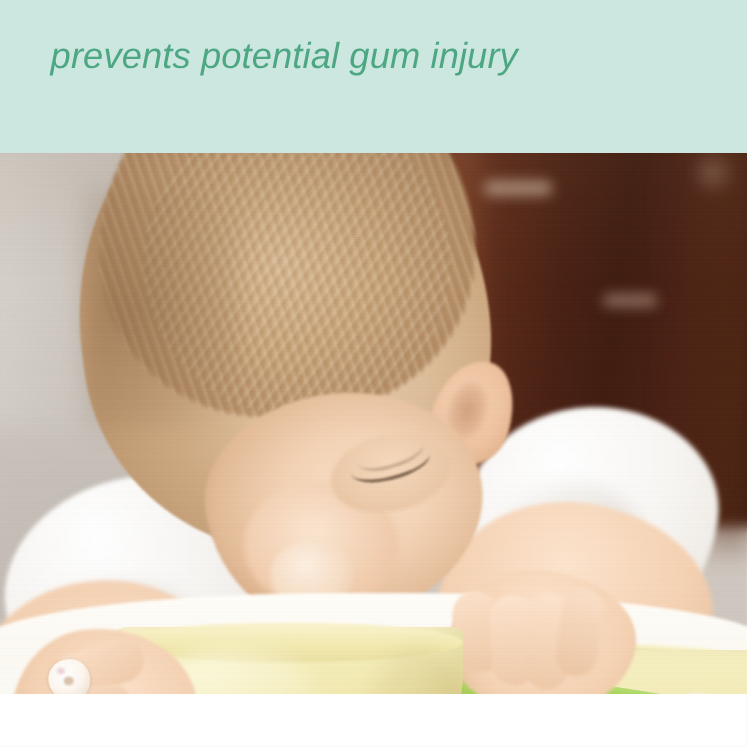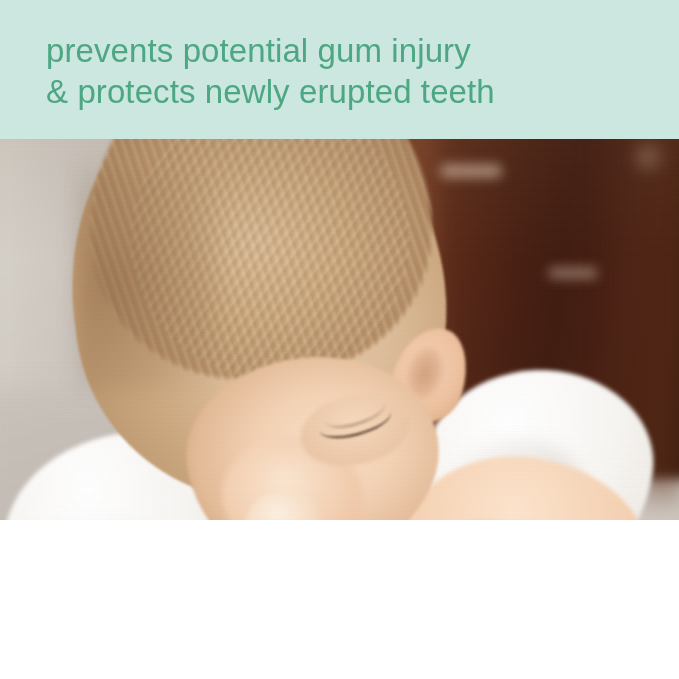--- a/index.html
+++ b/index.html
@@ -8,23 +8,24 @@
     padding: 0;
     background: #ffffff;
   }
   body {
     font-family: "Liberation Sans", sans-serif;
   }
 
   #product-image {
     position: relative;
     width: 679px;
-    height: 520px;
+    height: 631px;
     overflow: hidden;
     background: #ffffff;
+    font-style: italic;
   }
 
   
   .banner {
     position: absolute;
     left: 0;
     top: 0;
     width: 679px;
     height: 139px;
     background: #cce6e0;
@@ -591,21 +592,20 @@
   }
 </style>
 </head>
 <body>
 
 <div id="product-image">
 
   <div class="banner">
     <div class="banner-text">
       <span class="banner-line">prevents potential gum injury</span>
-      <span class="banner-line">&amp; protects newly erupted teeth</span>
     </div>
   </div>
 
   <div class="photo">
 
     <div class="layer wall-left"></div>
     <div class="layer wall-left-lower"></div>
     <div class="layer wood"></div>
     <div class="layer wood-edge"></div>
     <div class="layer wood-hl-1"></div>

